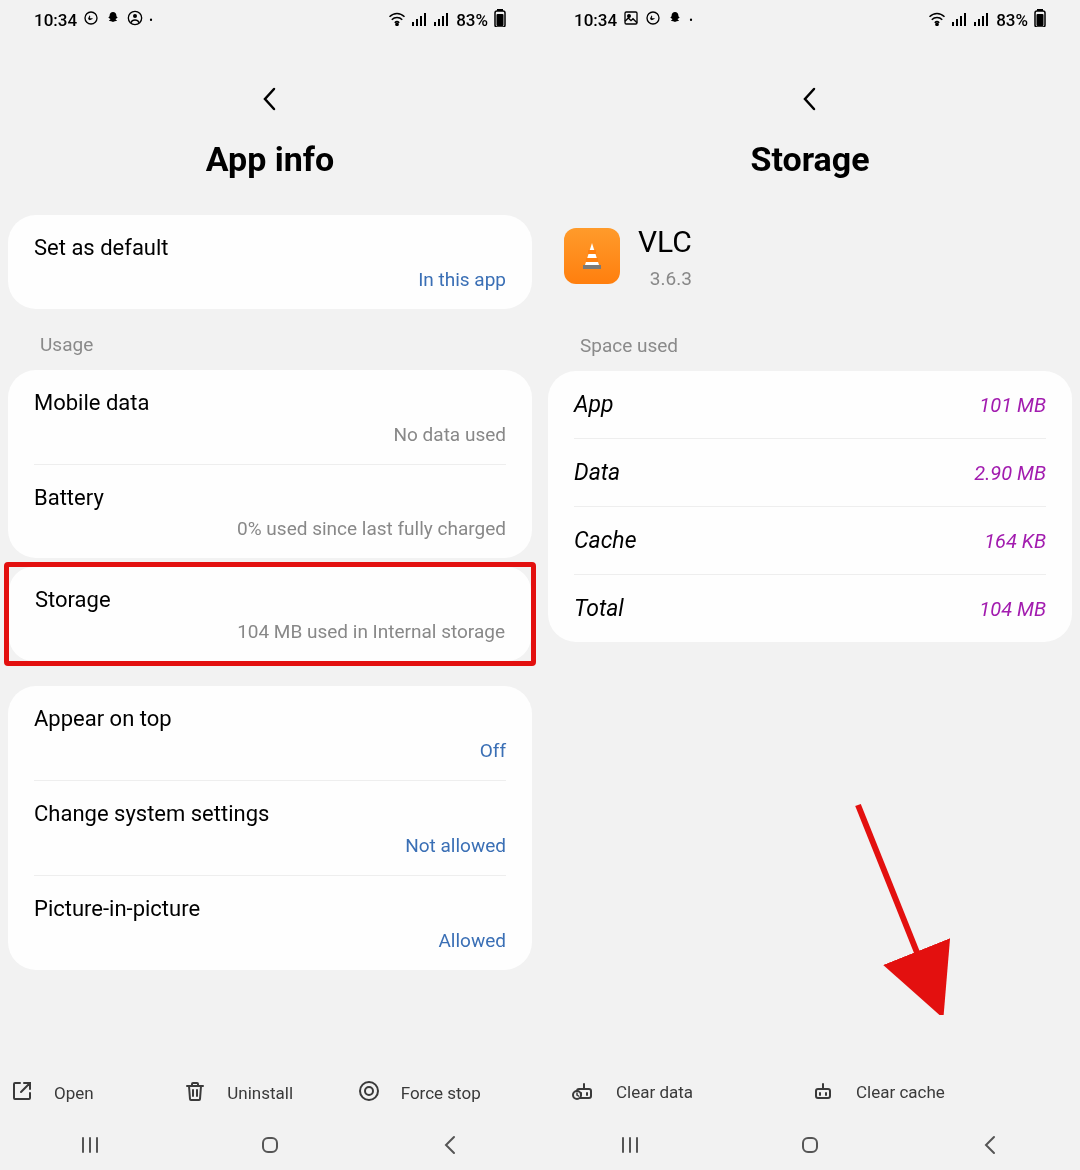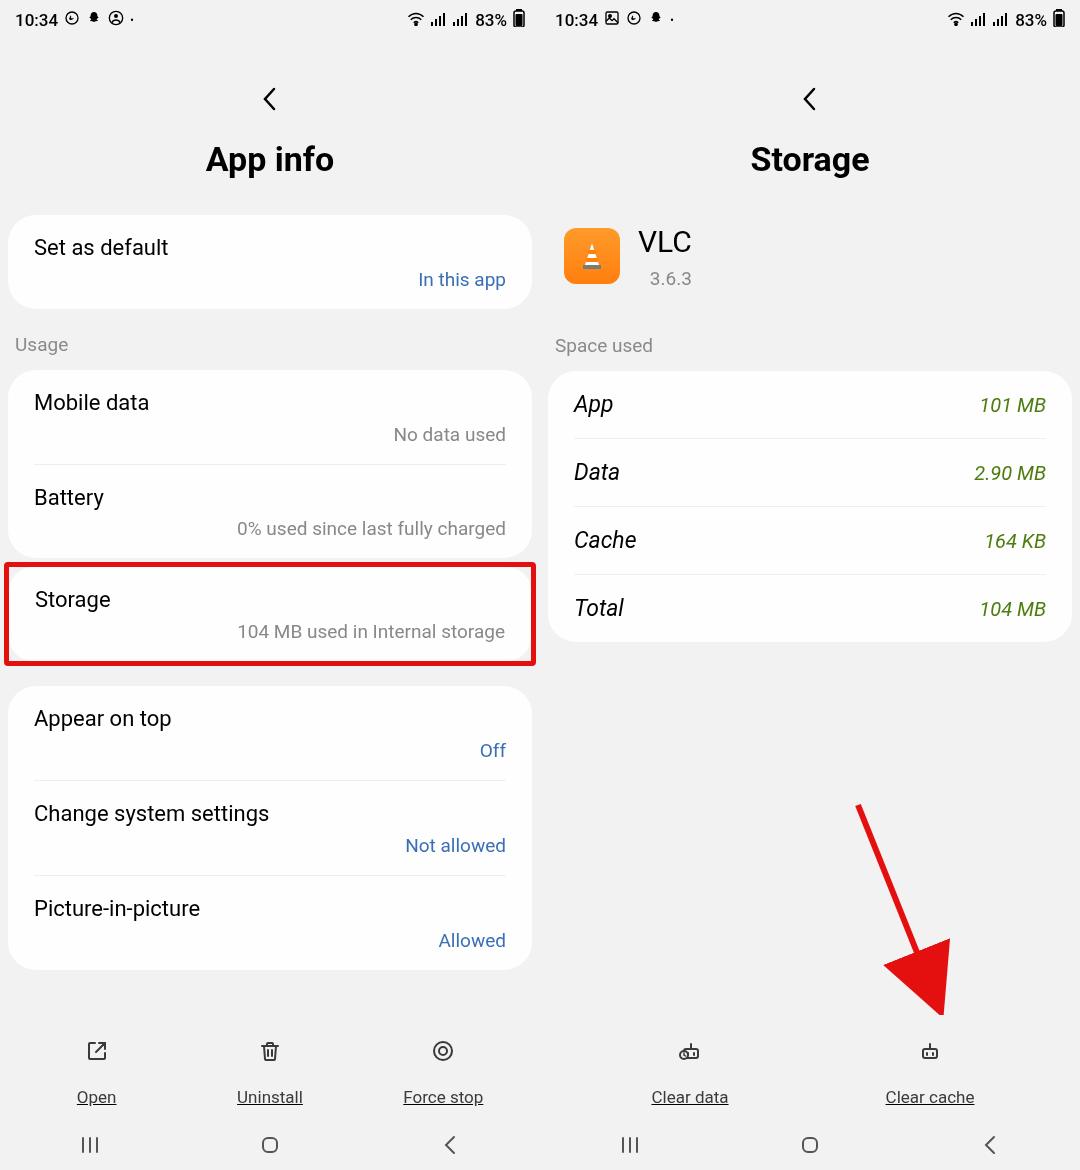--- a/index.html
+++ b/index.html
@@ -17,21 +17,21 @@
     background: #f2f2f2;
     position: relative;
     display: flex;
     flex-direction: column;
   }
   .statusbar {
     height: 40px;
     display: flex;
     align-items: center;
     justify-content: space-between;
-    padding: 0 15px;
+    padding: 0 34px;
     font-size: 17px;
     font-weight: 500;
     color: #000;
   }
   .status-left, .status-right { display: flex; align-items: center; gap: 6px; }
   .header {
     display: flex;
     align-items: center;
     padding: 45px 30px 30px 30px;
     gap: 20px;
@@ -44,31 +44,31 @@
     border-radius: 28px;
     margin: 6px 8px;
   }
   .row {
     padding: 18px 26px;
     cursor: pointer;
   }
   .row-title { font-size: 22px; color: #000; line-height: 1.4; }
   .row-sub { font-size: 19px; color: #888; margin-top: 4px; text-align: right; }
   .row-sub.link { color: #3a6fb5; }
-  .section-label { font-size: 19px; color: #8a8a8a; padding: 18px 28px 8px 15px; }
+  .section-label { font-size: 19px; color: #8a8a8a; padding: 18px 28px 8px 40px; }
   .divider { border-top: 1px solid #eee; margin: 0 26px; }
   .bottombar {
     position: absolute;
     bottom: 55px;
     left: 0; right: 0;
     display: flex;
     justify-content: space-around;
     padding: 8px 10px;
   }
-  .bb-item { display: flex; flex-direction: column; align-items: center; gap: 20px; cursor: pointer; flex: 1; text-decoration: underline; }
+  .bb-item { display: flex; flex-direction: row; align-items: center; gap: 20px; cursor: pointer; flex: 1; }
   .bb-label { font-size: 17px; color: #3a3a3a; }
   .navbar {
     position: absolute;
     bottom: 0; left: 0; right: 0;
     height: 50px;
     display: flex;
     justify-content: space-around;
     align-items: center;
   }
   .nav-btn { width: 40px; display: flex; justify-content: center; cursor: pointer; }
@@ -84,21 +84,21 @@
     padding: 12px 24px 26px 24px;
   }
   .appicon {
     width: 56px; height: 56px;
     border-radius: 12px;
     background: linear-gradient(#ff9b2b,#ff7f0e);
     display: flex; align-items: center; justify-content: center;
   }
   .kv-row { display: flex; justify-content: space-between; padding: 20px 26px; align-items: center; font-style: italic; }
   .kv-key { font-size: 23px; color: #000; }
-  .kv-val { font-size: 20px; color: #4d7c0f; }
+  .kv-val { font-size: 20px; color: #a21caf; }
   .arrow-overlay {
     position: absolute;
     pointer-events: none;
   }
   .content { flex: 1; overflow-y: hidden; }
 </style>
 </head>
 <body>
 
 <div class="phone">

